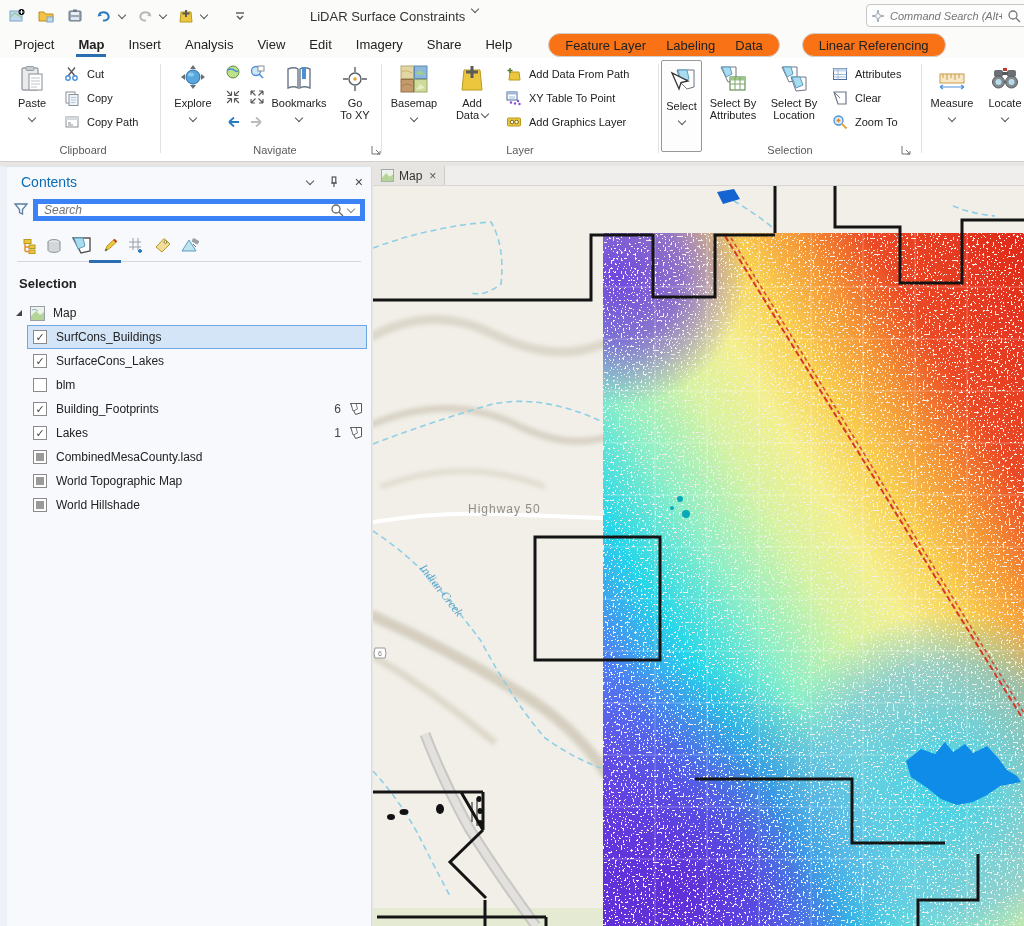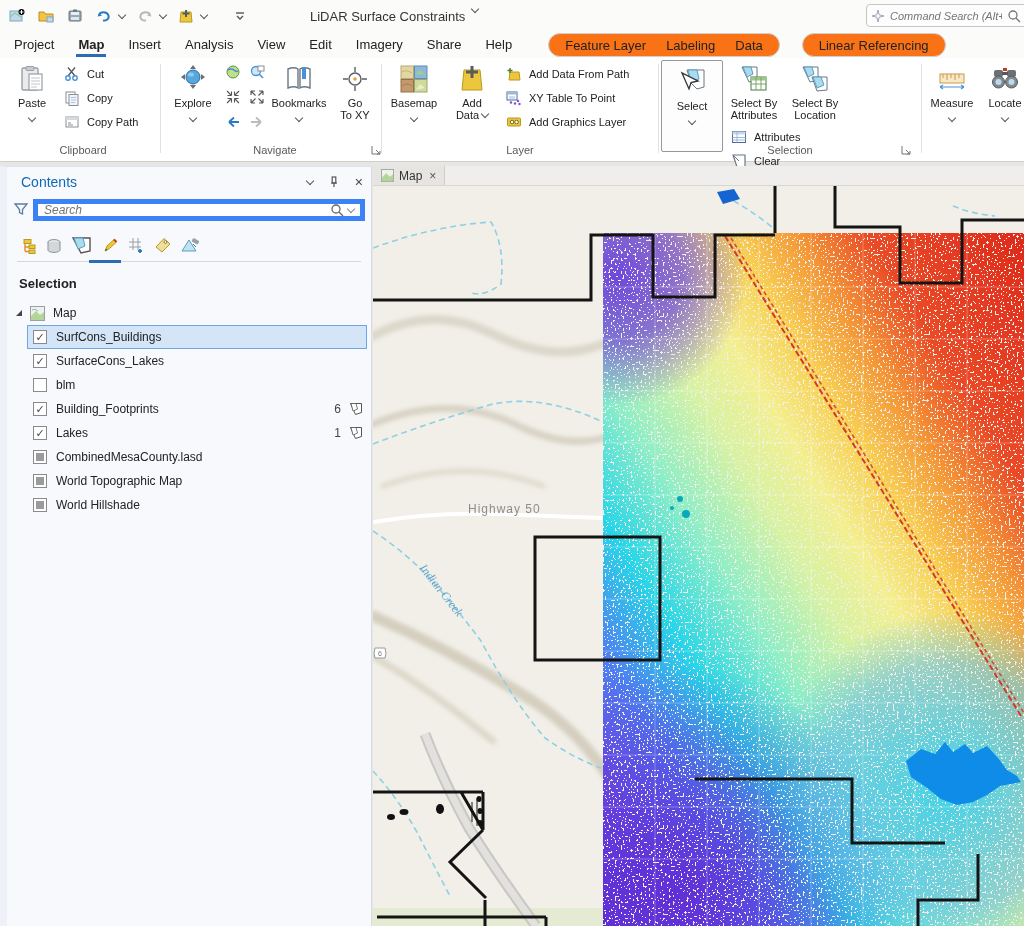--- a/index.html
+++ b/index.html
@@ -331,21 +331,21 @@
             <circle cx="10.5" cy="8" r="1.8" fill="#fff" stroke="#7a6a20"></circle>
           </svg>
         <span>Add Graphics Layer</span>
       </div>
     </div>
     <div class="grp-label">Layer</div>
   </div>
   <div class="vsep" style="left:658px"></div>
 
   <div class="grp" style="left:661px;width:258px">
-    <div class="bigbtn selbox" style="width:62px;height:92px;margin-top:2px">
+    <div class="bigbtn selbox" style="width:41px;height:92px;margin-top:2px">
       <span class="ic">
         <svg class="i30" viewBox="0 0 30 30">
             <path d="M10 3 L27 3 L27 20 L20 22 L14 16 Z" fill="#fff" stroke="#6b7786"></path>
             <path d="M11 3 L20 3 L22 12 L14 15 Z" fill="#aadcf0" stroke="#5a9ec0"></path>
             <path d="M5 6 L12 22 L14 15.5 L21 14 Z" fill="#fff" stroke="#333" stroke-width="1.3"></path>
           </svg>
       </span>
       <span>Select</span>
       <span class="chevslot"><span class="chev"></span></span>
     </div>

